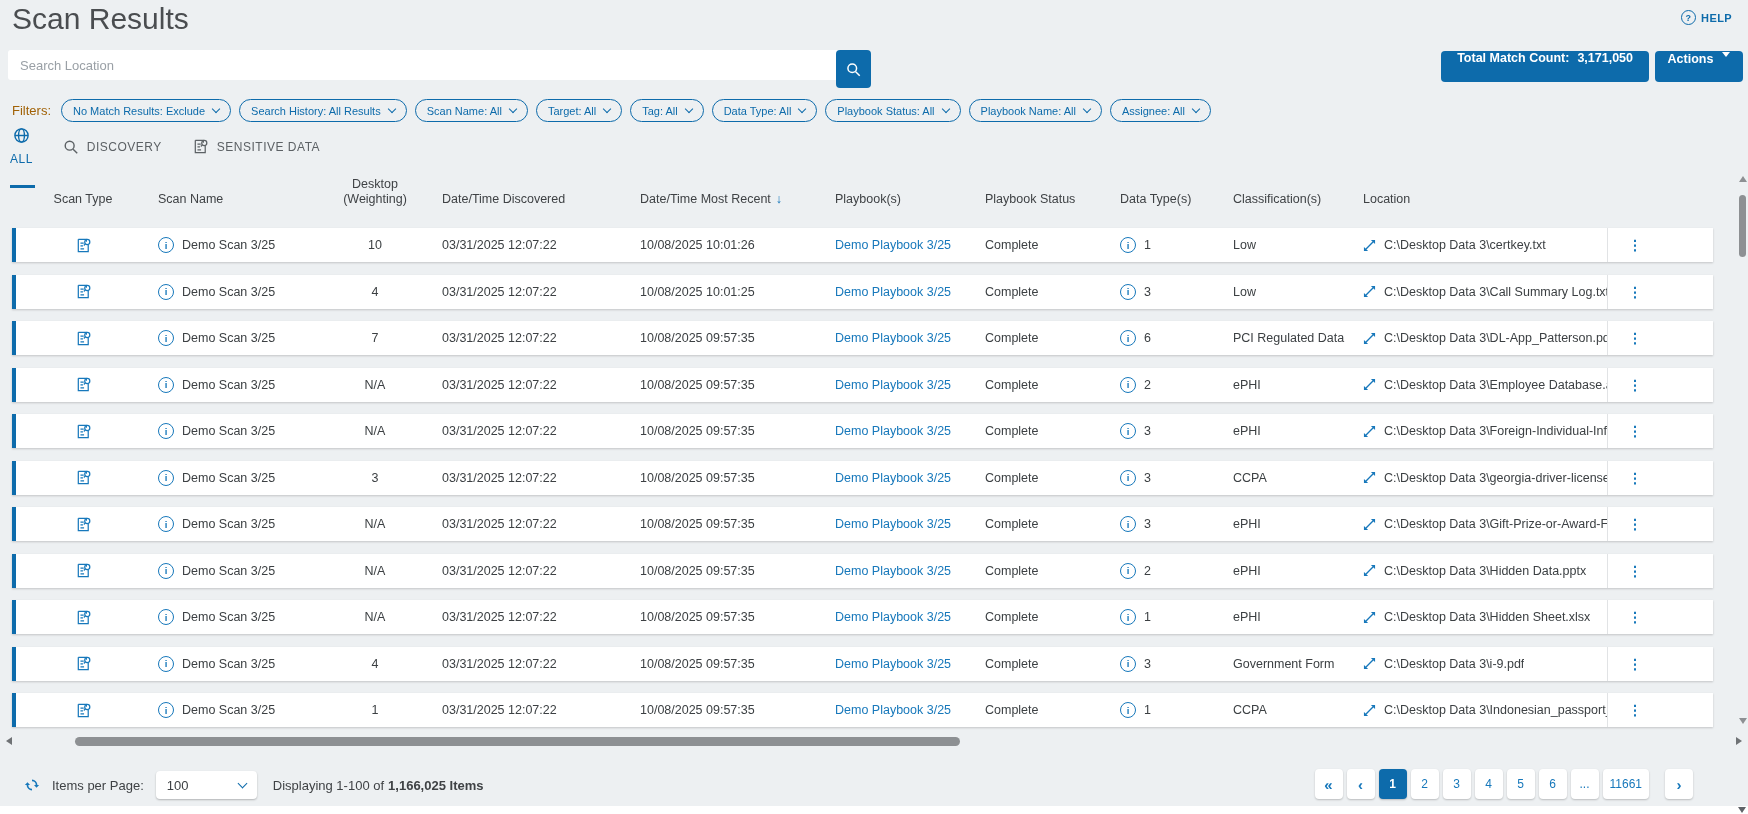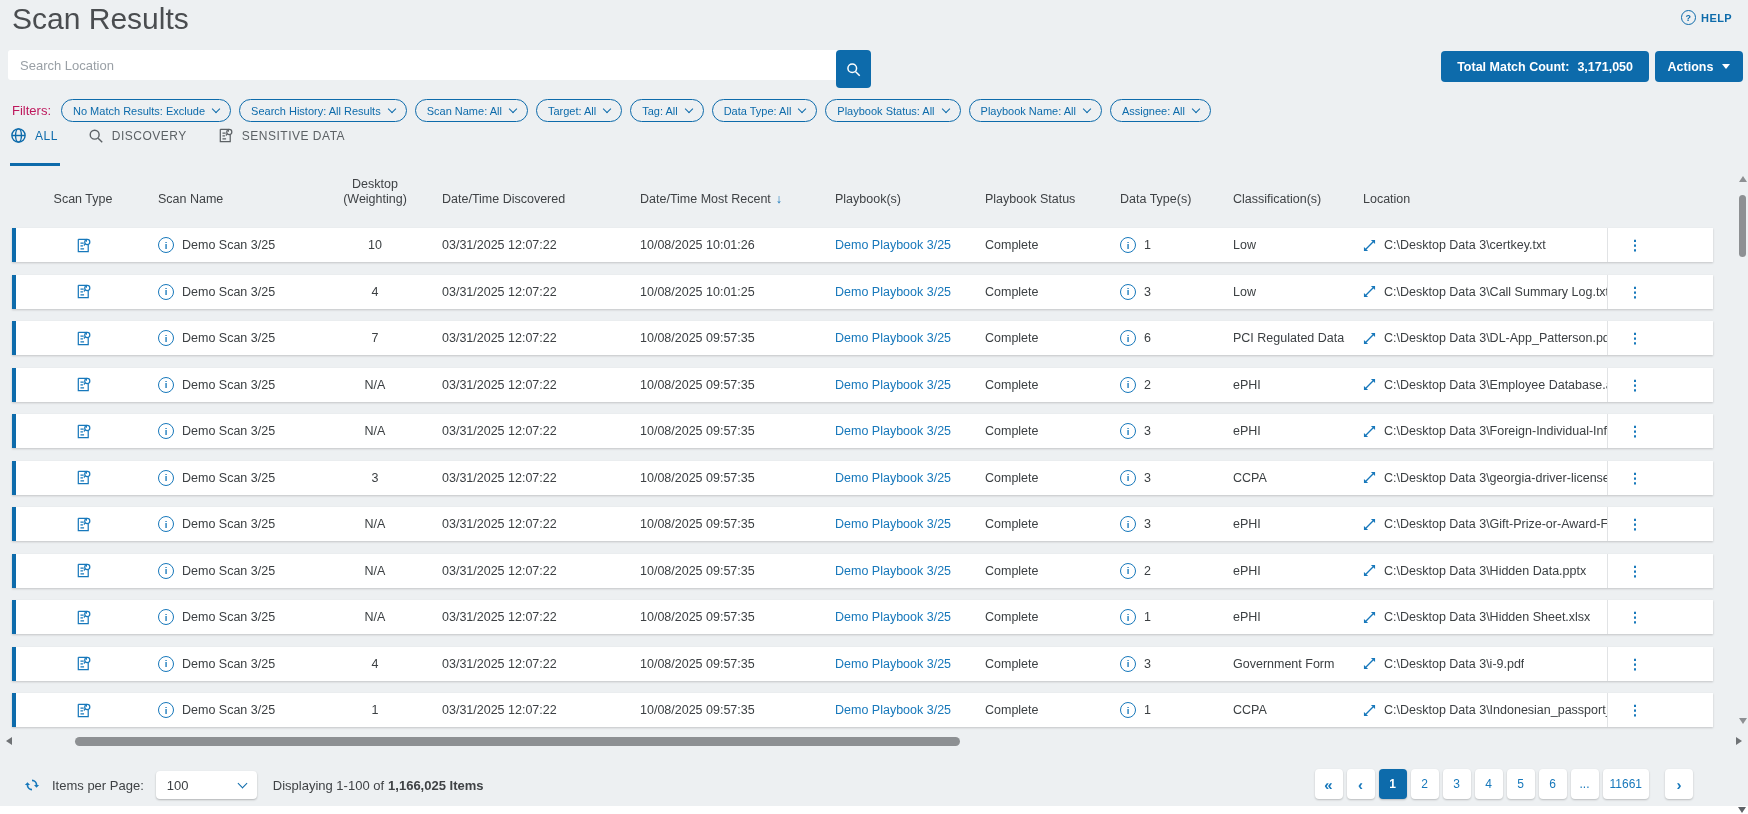--- a/index.html
+++ b/index.html
@@ -12,36 +12,36 @@
   .help{position:absolute;right:16px;top:10px;display:flex;align-items:center;gap:5px;
     color:var(--primary);font-size:11px;font-weight:bold;letter-spacing:.4px;cursor:pointer;}
   .help-q{width:13px;height:13px;border:1.4px solid var(--primary);border-radius:50%;
     display:inline-flex;align-items:center;justify-content:center;font-size:9px;font-weight:bold;}
   .search-input{position:absolute;left:8px;top:50px;width:816px;height:30px;border:none;border-radius:3px;
     background:#fff;padding:0 12px;font-size:13px;color:#0f766e;font-family:inherit;outline:none;}
   .search-input::placeholder{color:#9aa0a6;}
   .search-btn{position:absolute;left:836px;top:50px;width:35px;height:38px;border:none;border-radius:4px;
     background:var(--primary);display:flex;align-items:center;justify-content:center;cursor:pointer;}
   .btn{border:none;border-radius:4px;background:var(--primary);color:#fff;font-size:12.5px;font-weight:bold;
-    font-family:inherit;display:flex;align-items:center;justify-content:center;cursor:pointer;height:31px;}
+    font-family:inherit;display:flex;align-items:flex-start;justify-content:center;cursor:pointer;height:31px;}
   .tmc-btn{position:absolute;right:99px;top:51px;padding:0 16px;}
   .tmc-val{margin-left:8px;}
   .actions-btn{position:absolute;right:5px;top:51px;width:88px;gap:9px;}
   .tri-down{width:0;height:0;border-left:4px solid transparent;border-right:4px solid transparent;border-top:5px solid #fff;}
   .filters{position:absolute;left:12px;top:99px;display:flex;align-items:center;}
-  .filters-label{font-size:13px;color:#be185d;margin-right:10px;}
+  .filters-label{font-size:13px;color:#a16207;margin-right:10px;}
   .filters-list{display:flex;align-items:flex-end;gap:8px;}
   .pill{display:flex;align-items:center;gap:8px;height:21px;padding:0 11px;border:1px solid var(--primary);
     border-radius:12px;color:var(--primary);font-size:11px;cursor:pointer;white-space:nowrap;}
   .chev{display:inline-block;width:5px;height:5px;border-right:1.5px solid currentColor;border-bottom:1.5px solid currentColor;
     transform:rotate(45deg);margin-top:-3px;}
   .tabs{position:absolute;left:10px;top:127px;display:flex;gap:30px;}
   .tab{display:flex;align-items:center;gap:8px;font-size:12px;font-weight:500;letter-spacing:.5px;color:#5c6165;
     cursor:pointer;position:relative;padding-bottom:22px;}
-  .tab.active{color:var(--primary);}
+  .tab.active{color:var(--primary);flex-direction:column;}
   .tab.active::after{content:"";position:absolute;left:0;right:-2px;bottom:0;height:3px;background:var(--primary);}
   .tab-icon{display:inline-flex;align-items:center;}
   
   .thead,.row{display:grid;grid-template-columns:134px 180px 90px 205px 197px 150px 135px 115px 130px 255px 106px;}
   .thead{position:absolute;left:16px;top:168px;width:1697px;height:50px;align-items:end;
     font-size:12.5px;color:#3f4245;padding-bottom:0;}
   .th{padding-bottom:12px;}
   .th-center{text-align:center;line-height:1.15;}
   .rows{position:absolute;left:12px;top:228px;width:1701px;}
   .row{height:34px;background:var(--row,#fff);margin-bottom:12.5px;align-items:center;

